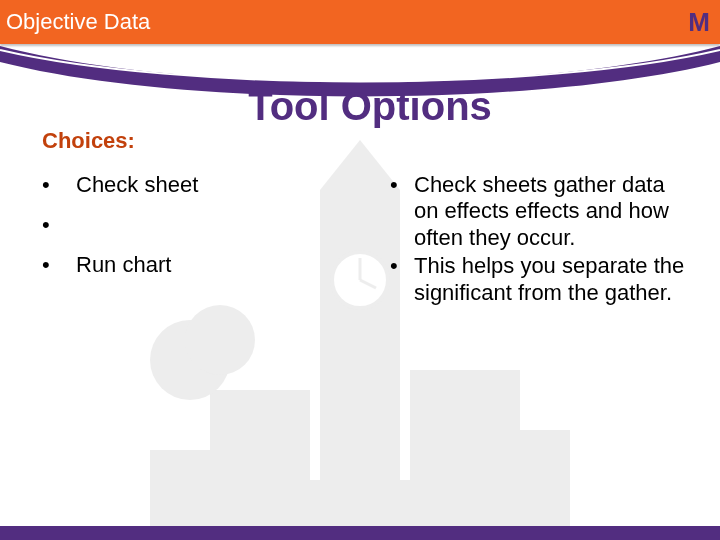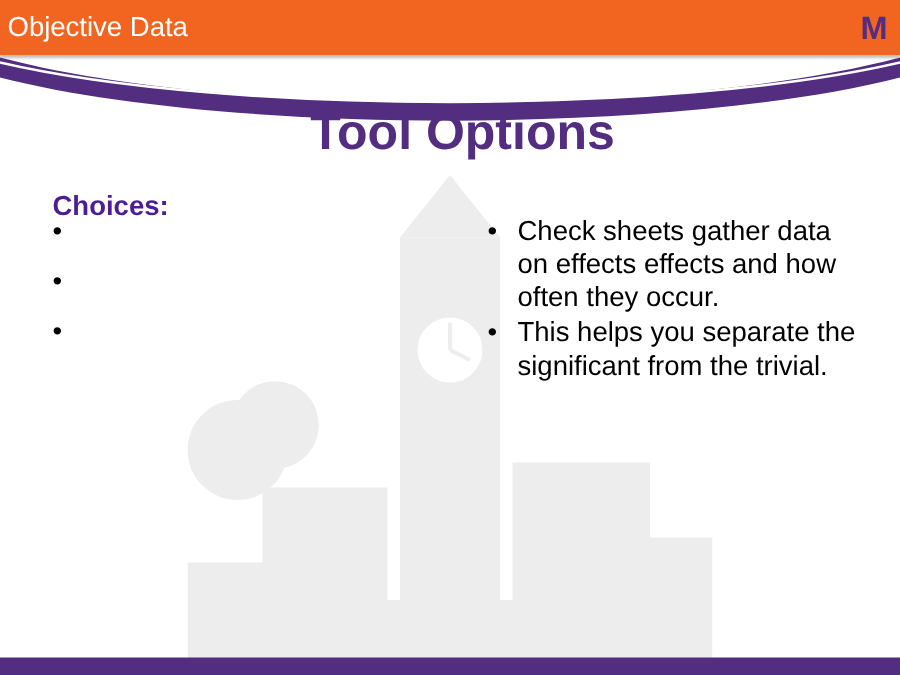--- a/index.html
+++ b/index.html
@@ -54,25 +54,25 @@
     left: 0;
     width: 100%;
     text-align: center;
     color: #522d80;
     font-size: 40px;
     font-weight: 700;
     padding-left: 20px;
   }
   .choices-label {
     position: absolute;
-    top: 152px;
+    top: 128px;
     left: 42px;
     font-size: 22px;
     font-weight: 700;
-    color: #4c1d95;
+    color: #c2410c;
   }
   .left-list {
     position: absolute;
     top: 172px;
     left: 42px;
     width: 300px;
     list-style: none;
   }
   .left-list li {
     display: flex;
@@ -151,34 +151,36 @@
     <path d="M0,16 C180,58 540,58 720,16" fill="none" stroke="#ffffff" stroke-width="2"></path>
   </svg>
 
   <div class="slide-title">Tool Options</div>
 
   <div class="choices-label">Choices:</div>
 
   <ul class="left-list">
     <li>
       <span class="bullet">•</span>
+      <span>Check sheet</span>
     </li>
     <li>
       <span class="bullet">•</span>
     </li>
     <li>
       <span class="bullet">•</span>
+      <span>Run chart</span>
     </li>
   </ul>
 
   <ul class="right-list">
     <li>
       <span class="bullet">•</span>
       <span>Check sheets gather data on effects effects and how often they occur.</span>
     </li>
     <li>
       <span class="bullet">•</span>
-      <span>This helps you separate the significant from the trivial.</span>
+      <span>This helps you separate the significant from the gather.</span>
     </li>
   </ul>
 
   <div class="footer-bar"></div>
 </div>
 
 </body></html>

